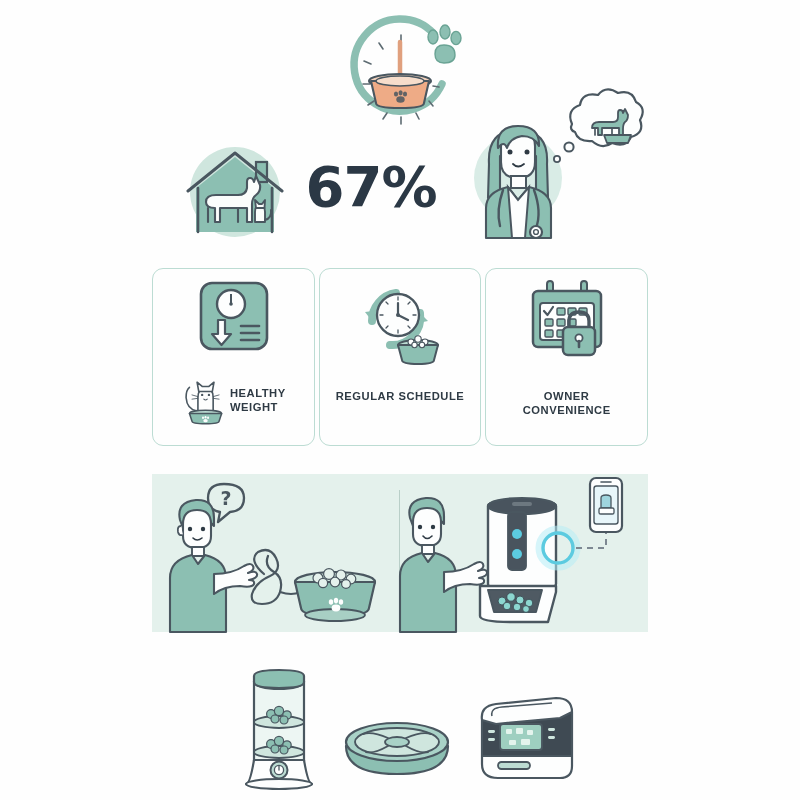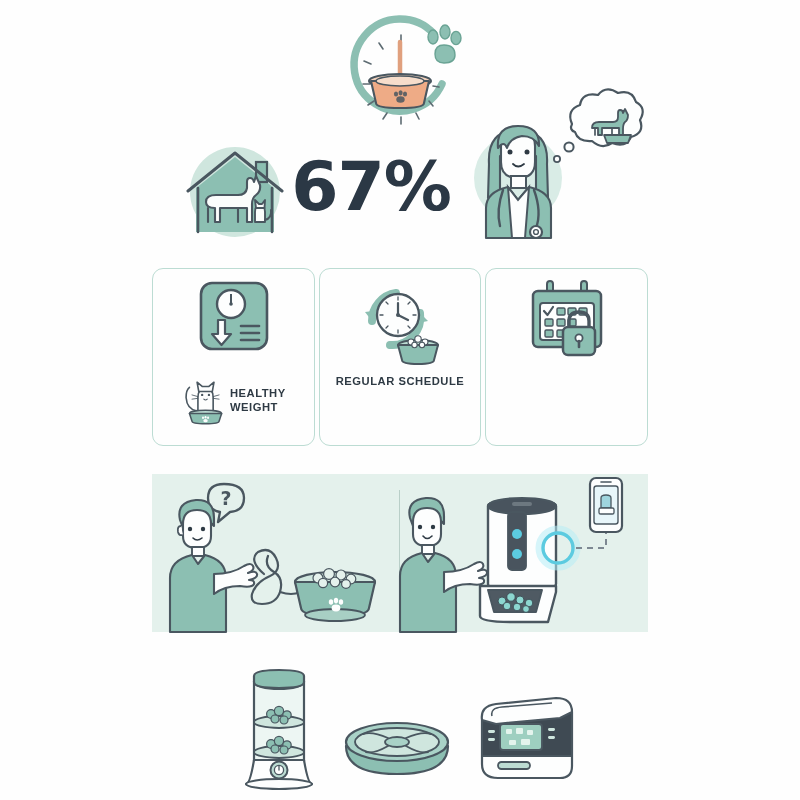--- a/index.html
+++ b/index.html
@@ -41,21 +41,21 @@
   }
   .hero-stat {
     position: absolute;
     left: 296px; top: 144px;
     width: 150px; height: 86px;
     display: flex;
     align-items: center;
     justify-content: center;
   }
   .hero-stat-value {
-    font-size: 68px;
+    font-size: 56px;
     font-weight: bold;
     letter-spacing: -1px;
     color: #2b3845;
     line-height: 1;
     font-family: "DejaVu Sans", sans-serif;
   }
   .hero-vet {
     position: absolute;
     left: 456px; top: 86px;
     width: 190px; height: 152px;
@@ -101,21 +101,21 @@
     gap: 5px;
     width: 100%;
     margin-top: 2px;
   }
   .card-1 .card-label { text-align: left; }
   .card-2 .card-foot, .card-3 .card-foot {
     display: flex;
     align-items: center;
     justify-content: center;
     width: 100%;
-    margin-top: 1px;
+    margin-top: 16px;
   }
 
   
   .band {
     position: absolute;
     left: 152px; top: 474px;
     width: 496px; height: 158px;
     background: #e4f1ec;
   }
   .band-half {
@@ -377,20 +377,24 @@
           <path d="M57 42 L60.5 46 L66 38" fill="none" stroke="#4a5760" stroke-width="2.2" stroke-linecap="round" stroke-linejoin="round"></path>
 
           <g>
             <path d="M82 60 L82 52 Q82 43 92 43 Q102 43 102 52 L102 60" fill="none" stroke="#4a5760" stroke-width="3.4" stroke-linecap="round"></path>
             <rect x="76" y="58" width="32" height="28" rx="5" fill="#8cbfb2" stroke="#4a5760" stroke-width="2.5"></rect>
             <circle cx="92" cy="69" r="3.6" fill="#fdfefe" stroke="#4a5760" stroke-width="1.8"></circle>
             <path d="M92 72 L92 78" stroke="#4a5760" stroke-width="2.6" stroke-linecap="round"></path>
           </g>
         </svg>
       </div>
+      <div class="card-foot">
+        <div class="card-label">OWNER
+CONVENIENCE</div>
+      </div>
     </div>
   </div>
 
   <div class="band">
     <div class="band-divider"></div>
 
     <div class="band-half band-left">
       <svg viewBox="0 0 248 158" width="248" height="158">
 
         <g>

